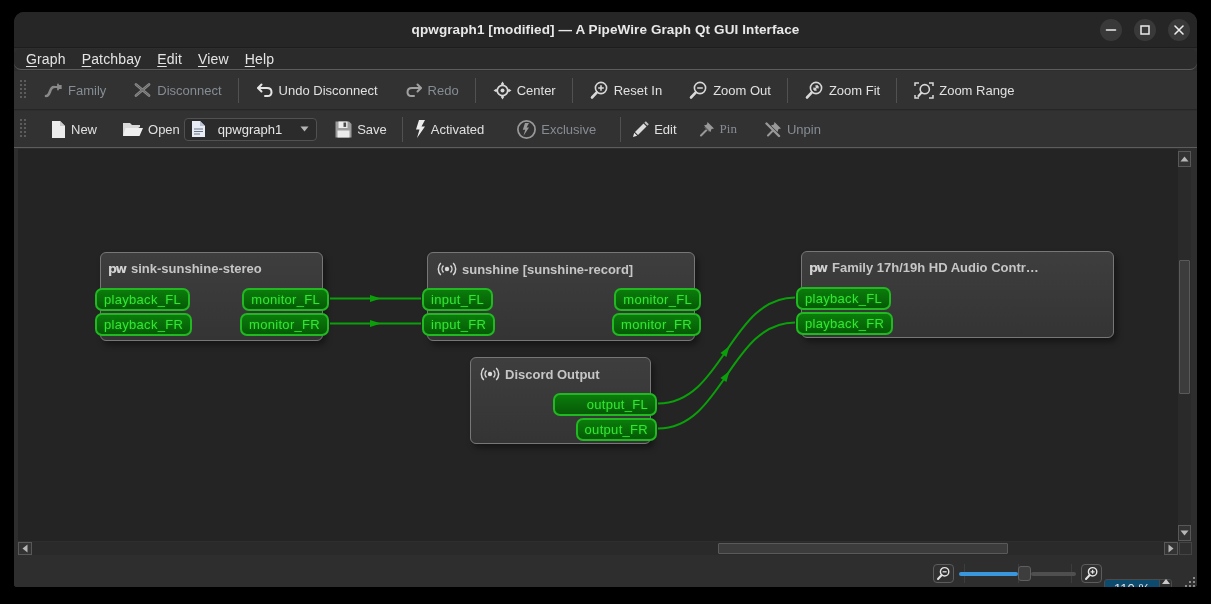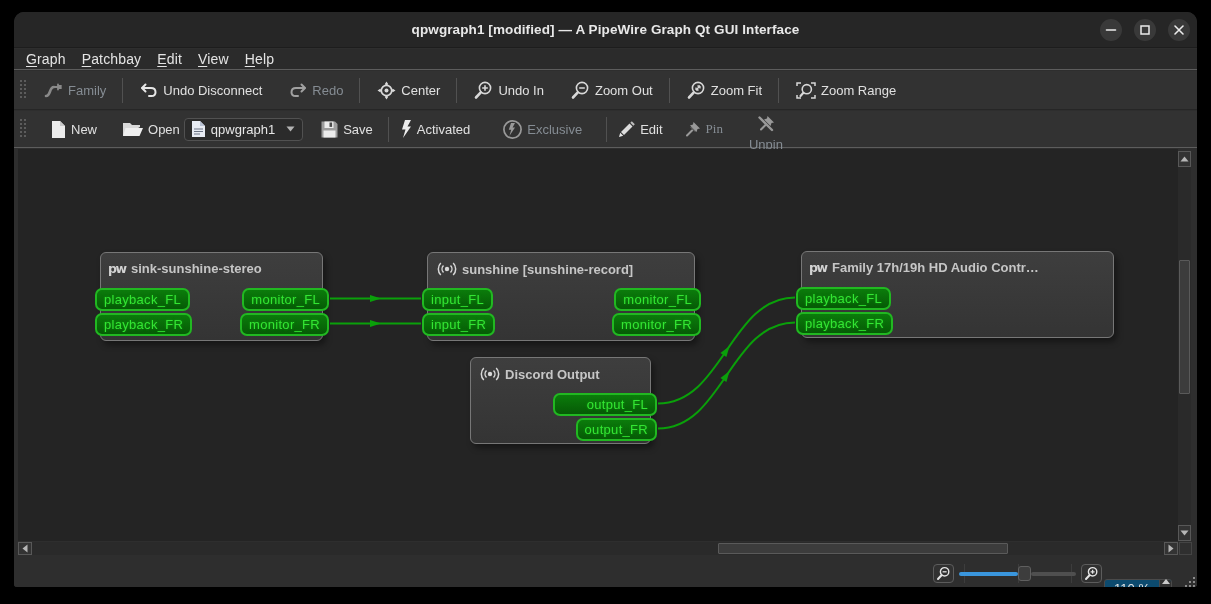--- a/index.html
+++ b/index.html
@@ -14,21 +14,21 @@
     background:#262626; border-bottom:1px solid #1d1d1d; }
   .title { position:absolute; left:0; top:0; width:100%; height:36px; line-height:36px;
     text-align:center; color:#e8e8e8; font-weight:bold; font-size:13.5px; letter-spacing:0.1px; }
   .winbtns { position:absolute; right:7px; top:7px; display:flex; gap:12px; }
   .winbtn { width:22px; height:22px; border-radius:50%; background:#393939;
     display:flex; align-items:center; justify-content:center; color:#ececec; }
 
   
   .menubar { position:absolute; left:0; top:37px; width:100%; height:21px;
     background:#2b2b2b; border-bottom:1px solid #5d5d5d; display:flex; 
-    padding-left:4px; }
+    padding-left:4px;border-radius:7px; }
   .menuitem { padding:0 8px; font-size:14px; letter-spacing:0.15px; color:#e4e4e4; height:21px; line-height:21px; }
   .menuitem u { text-decoration:underline; text-underline-offset:2px; }
 
   
   .toolbar { position:absolute; left:0; width:100%; display:flex; align-items:center; background:#323232; }
   .toolbar1 { top:59px; height:39px; gap:6px; padding-left:5px; border-bottom:1px solid #262626; }
   .toolbar2 { top:99px; height:37px; gap:6px; padding-left:5px; border-bottom:1px solid #5d5d5d; }
   .tb-handle { width:8px; height:22px; flex:none; }
   .tb-btn { display:flex; align-items:center; gap:4px; height:30px; border-radius:4px;
     font-size:13px; color:#e0e0e0; white-space:nowrap; }
@@ -37,26 +37,26 @@
   .toolbar2 > :nth-child(2) { margin-left:9px; }
   .toolbar2 > :nth-child(3) { margin-left:3px;text-align:right; }
   .toolbar2 > :nth-child(4) { margin-left:-10px; }
   .toolbar2 > :nth-child(5) { margin-left:3px; }
   .toolbar2 > :nth-child(6) { margin-left:1px; }
   .toolbar2 > :nth-child(7) { margin-left:-3px; }
   .toolbar2 > :nth-child(8) { margin-left:10px; }
   .toolbar2 > :nth-child(9) { margin-left:10px; }
   .toolbar2 > :nth-child(10) { margin-left:-4px; }
   .toolbar2 > :nth-child(11) { margin-left:-1px;font-family:Liberation Serif, serif; }
-  .toolbar2 > :nth-child(12) { margin-left:4px;flex-direction:column; }
+  .toolbar2 > :nth-child(12) { margin-left:4px; }
   .tb-btn.disabled { color:#858c93; }
   .tb-btn.disabled .ticon { opacity:0.62; }
   .tb-sep { width:1px; height:25px; background:#515151; flex:none; }
   .ticon { display:flex; align-items:center; justify-content:center; flex:none; }
-  .combobox { display:flex; align-items:center; gap:5px; height:23px; padding:0 7px 0 6px;
+  .combobox { display:flex; align-items:center; gap:12px; height:23px; padding:0 7px 0 6px;
     background:#2b2b2b; border:1px solid #515151; border-radius:4px; color:#e6e6e6; font-size:13px; }
   .combo-arrow { margin-left:6px; }
 
   
   .canvas { position:absolute; left:0; top:137px; width:1183px; height:408px; background:#2e2e2e; }
   .viewport { position:absolute; left:4px; top:0; width:1160px; height:392px;
     background:#242424; overflow:hidden; }
   .gwrap { position:absolute; left:0; top:0; width:100%; height:100%; }
   svg.links { position:absolute; left:0; top:0; z-index:2; }
   .node { position:absolute; border:1px solid #777; border-radius:6px;
@@ -152,20 +152,29 @@
           </svg></span>
         <div class="tb-btn disabled">
           <span class="ticon">
             <svg width="21" height="20" viewBox="0 0 21 20">
               <path d="M3 16 C8 16 6 7 11 7" stroke="#bfbfbf" stroke-width="2.6" fill="none" stroke-linecap="round"></path>
               <path d="M10 7 H15 M15 4.5 V9.5 M15 6 H18 M15 8 H18" stroke="#bfbfbf" stroke-width="1.8" fill="none" stroke-linecap="round"></path>
             </svg>
           </span>
           <span>Family</span>
         </div>
+        <div class="tb-btn disabled">
+          <span class="ticon">
+            <svg width="21" height="20" viewBox="0 0 21 20">
+              <path d="M4 4.5 L17 15.5 M17 4.5 L4 15.5" stroke="#bfbfbf" stroke-width="2.8" stroke-linecap="round"></path>
+              <path d="M4 4.5 L17 15.5 M17 4.5 L4 15.5" stroke="#8c8c8c" stroke-width="1" stroke-linecap="round"></path>
+            </svg>
+          </span>
+          <span>Disconnect</span>
+        </div>
         <span class="tb-sep"></span>
         <div class="tb-btn">
           <span class="ticon">
             <svg width="20" height="20" viewBox="0 0 20 20">
               <path d="M6.5 4.5 L3 8 L6.5 11.5" stroke="#e6e6e6" stroke-width="2" fill="none" stroke-linejoin="round" stroke-linecap="round"></path>
               <path d="M3.4 8 H12 C15 8 16.5 10 16.5 12.2 C16.5 14.4 15 16 12.5 16 H10" stroke="#e6e6e6" stroke-width="2" fill="none" stroke-linecap="round"></path>
             </svg>
           </span>
           <span>Undo Disconnect</span>
         </div>
@@ -191,21 +200,21 @@
         </div>
         <span class="tb-sep"></span>
         <div class="tb-btn">
           <span class="ticon">
             <svg width="21" height="21" viewBox="0 0 21 21">
               <circle cx="12" cy="8" r="5.6" stroke="#d8d8d8" stroke-width="1.6" fill="none" stroke-linecap="round"></circle>
               <path d="M7.8 12.4 L3 17.5" stroke="#d8d8d8" stroke-width="2.6" stroke-linecap="round"></path>
               <path d="M12 5.2 V10.8 M9.2 8 H14.8" stroke="#d8d8d8" stroke-width="1.6"></path>
             </svg>
           </span>
-          <span>Undo In</span>
+          <span>Reset In</span>
         </div>
         <div class="tb-btn">
           <span class="ticon">
             <svg width="21" height="21" viewBox="0 0 21 21">
               <circle cx="12" cy="8" r="5.6" stroke="#d8d8d8" stroke-width="1.6" fill="none" stroke-linecap="round"></circle>
               <path d="M7.8 12.4 L3 17.5" stroke="#d8d8d8" stroke-width="2.6" stroke-linecap="round"></path>
               <path d="M9.2 8 H14.8" stroke="#d8d8d8" stroke-width="1.6"></path>
             </svg>
           </span>
           <span>Zoom Out</span>

